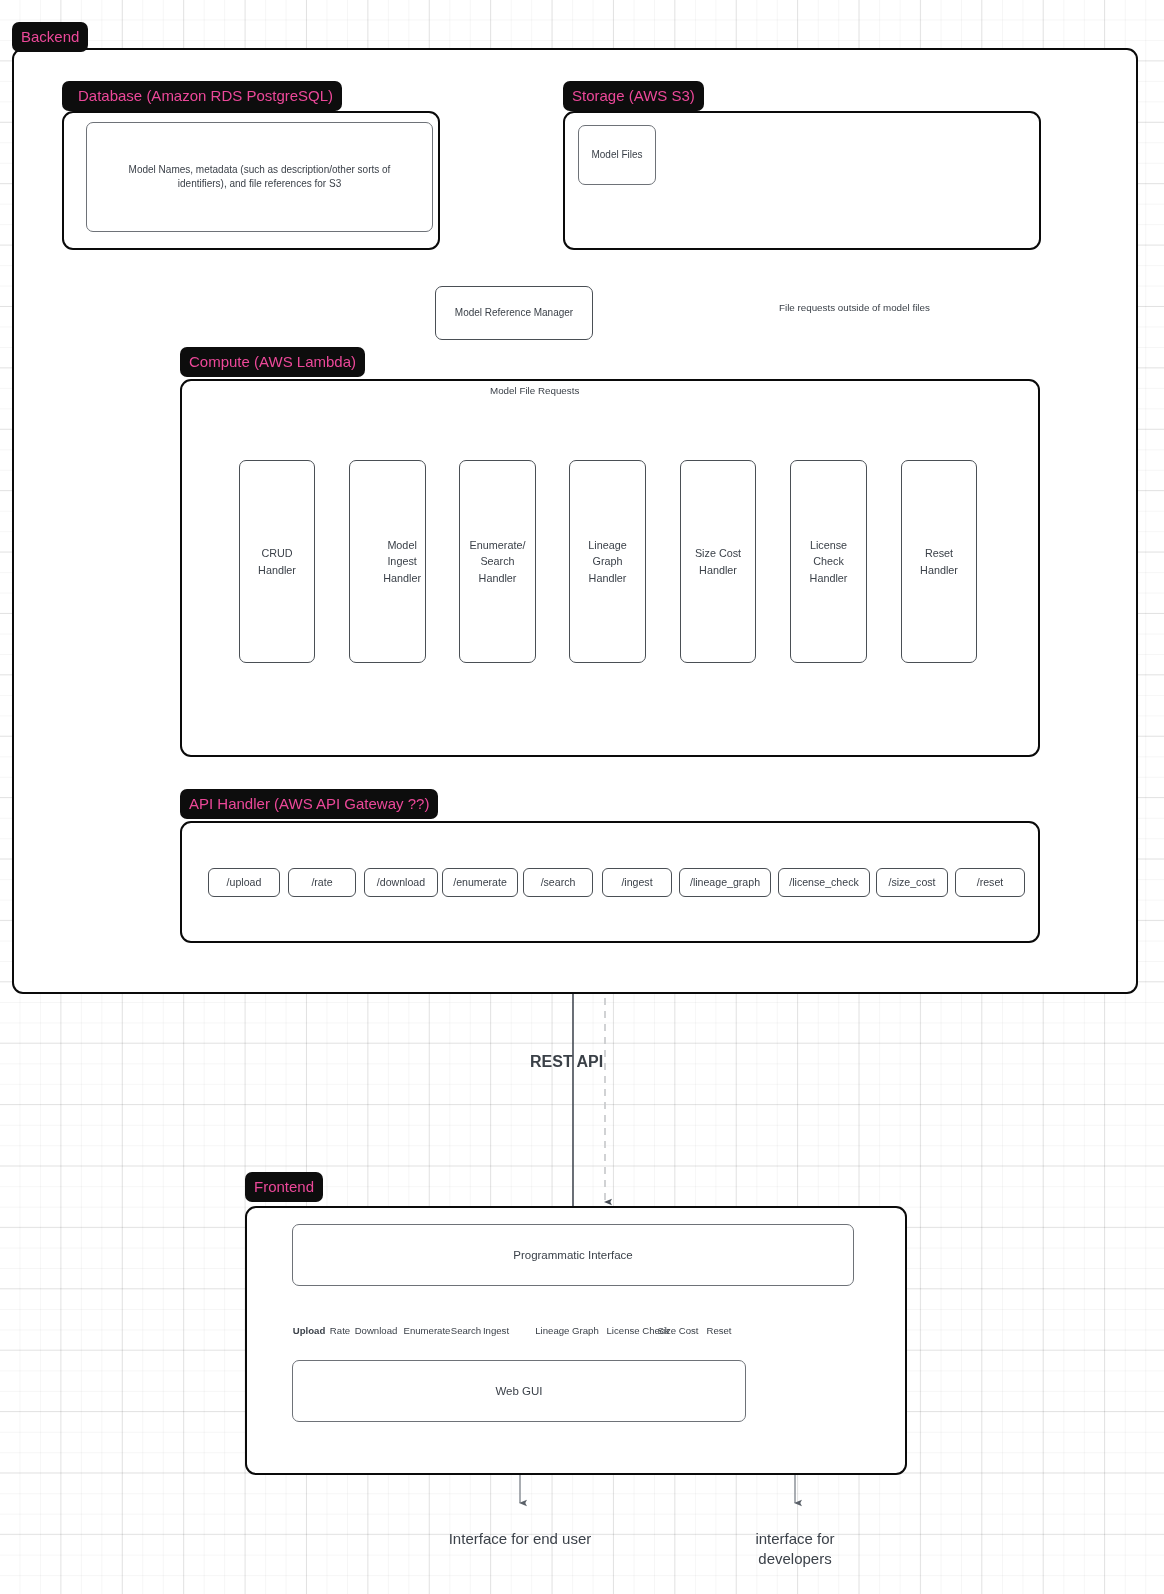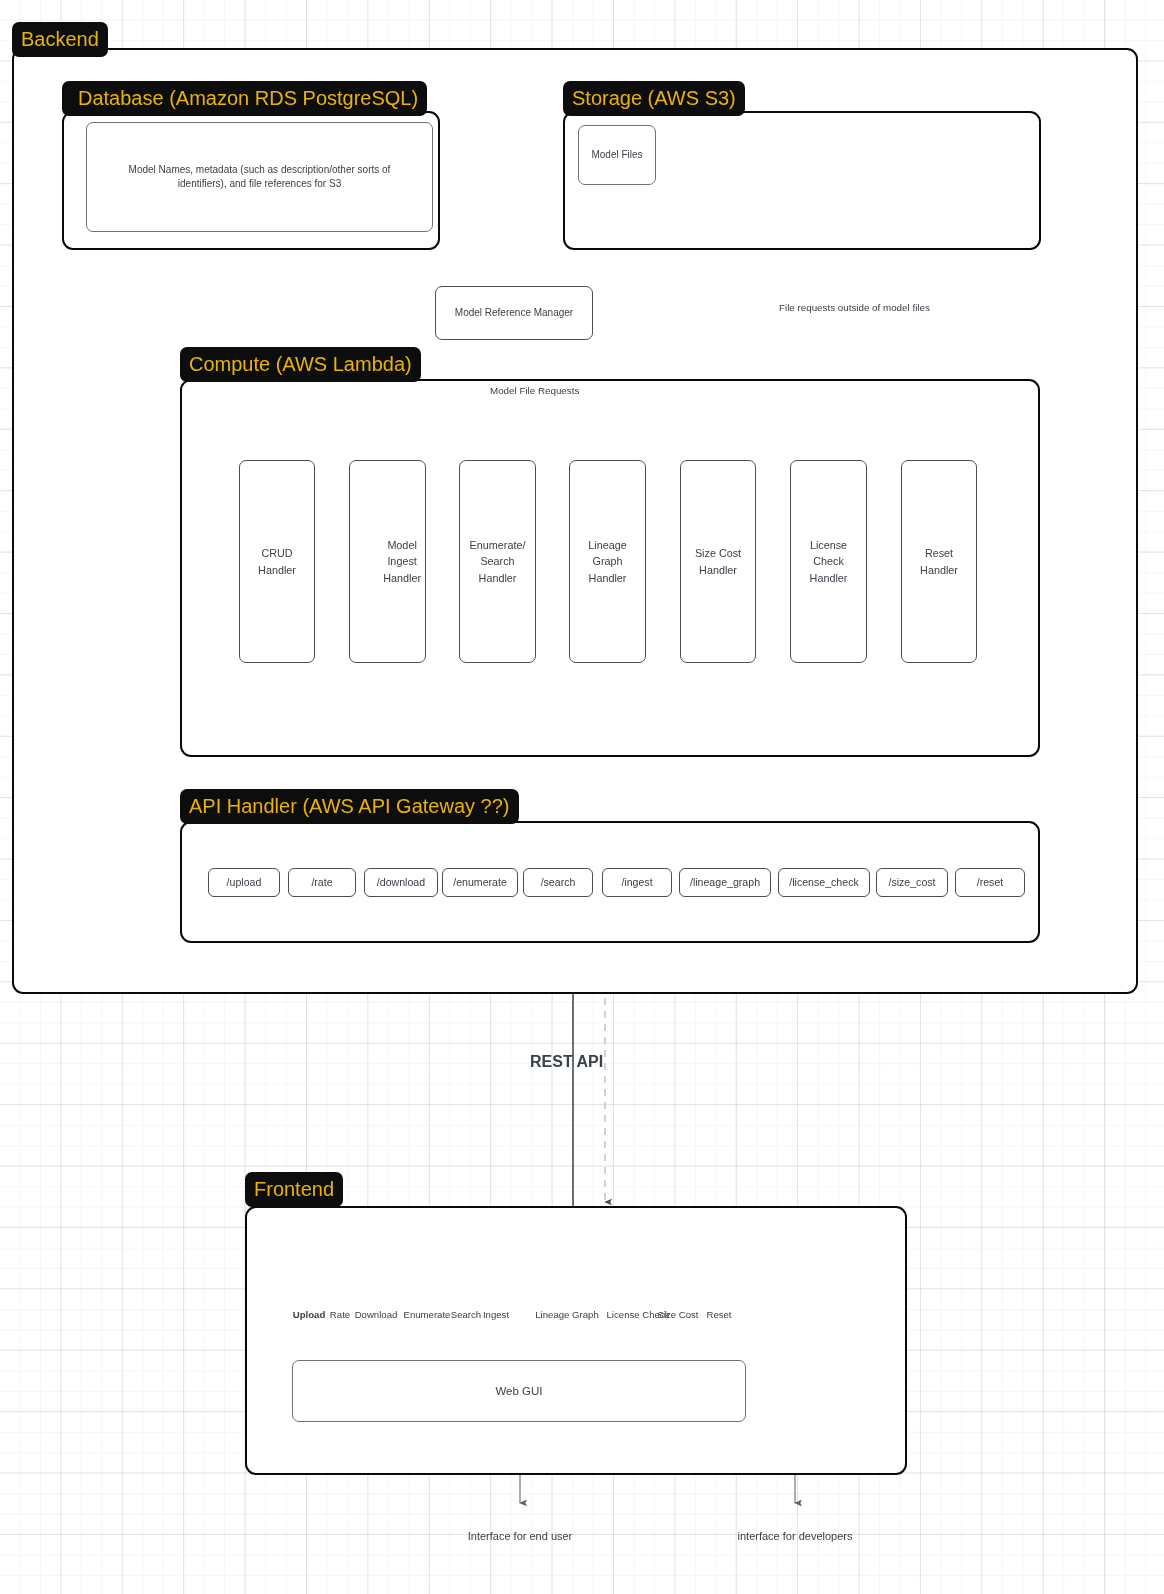--- a/index.html
+++ b/index.html
@@ -13,39 +13,39 @@
       linear-gradient(to bottom, rgba(0,0,0,0.035) 1px, transparent 1px);
     background-size:61.4px 61.4px, 61.4px 61.4px, 20.47px 20.47px, 20.47px 20.47px;
     background-position:-1px -1px,-1px -1px,-1px -1px,-1px -1px;
     font-family:"Liberation Sans", sans-serif;
     color:#3b4149;
   }
   #canvas{position:absolute;inset:0;}
   svg.layer{position:absolute;left:0;top:0;width:1164px;height:1594px;overflow:visible;pointer-events:none;}
 
   .tag{
-    position:absolute;background:#0d0d0d;color:#eab308;border-radius:7px;
-    font-size:20px;line-height:1;padding:7px 9px 8px 9px;white-space:nowrap;z-index:6;
+    position:absolute;background:#0d0d0d;color:#ec4899;border-radius:7px;
+    font-size:15px;line-height:1;padding:7px 9px 8px 9px;white-space:nowrap;z-index:6;
   }
   .grp{
     position:absolute;background:#fff;border:2.6px solid #0a0a0a;border-radius:11px;z-index:2;
   }
   .node{
     position:absolute;background:#fff;border:1.7px solid #6e7278;border-radius:7px;
     display:flex;align-items:center;justify-content:center;text-align:center;
     font-size:10px;line-height:1.45;z-index:4;box-sizing:border-box;padding:4px;
   }
   .node.dark{border-color:#4a4f55;}
   .handler{font-size:10.8px;line-height:1.5;}
   .endpoint{font-size:10.6px;border-radius:6px;border-color:#54595f;}
-  .elabel{position:absolute;font-size:9.6px;z-index:7;white-space:nowrap;color:#3b4149;}
+  .elabel{position:absolute;font-size:9.6px;z-index:7;white-space:nowrap;color:#3b4149;margin-top:16px;}
   .elabel.b{font-weight:bold;}
   .restapi{position:absolute;font-size:16px;font-weight:bold;color:#3a4047;z-index:7;white-space:nowrap;}
   .arrlabel{position:absolute;font-size:9.8px;z-index:7;white-space:nowrap;text-align:center;}
-  .bottomlabel{position:absolute;font-size:11px;z-index:7;text-align:center;line-height:1.35;}
+  .bottomlabel{position:absolute;font-size:15px;z-index:7;text-align:center;line-height:1.35;}
 </style>
 </head>
 <body>
 
 <div id="canvas">
 
   <div class="grp" style="left:12px;top:48px;width:1122px;height:942px;"></div>
 
   <div class="grp" style="left:62px;top:111px;width:374px;height:135px;"></div>
 
@@ -236,20 +236,23 @@
         <span>/license_check</span>
       </div>
       <div class="node dark endpoint" style="left: 876px; top: 868px; width: 72px; height: 29px;">
         <span>/size_cost</span>
       </div>
       <div class="node dark endpoint" style="left: 955px; top: 868px; width: 70px; height: 29px;">
         <span>/reset</span>
       </div>
     </div>
 
+  <div class="node" style="left:292px;top:1224px;width:562px;height:62px;font-size:11.5px;">
+    <span>Programmatic Interface</span>
+  </div>
 
   <div class="node" style="left:292px;top:1360px;width:454px;height:62px;font-size:11.5px;">
     <span>Web GUI</span>
   </div>
 
   <div id="action-labels">
       <div class="elabel b" style="left: 309px; top: 1309px; transform: translateX(-50%);">Upload</div>
       <div class="elabel" style="left: 340px; top: 1309px; transform: translateX(-50%);">Rate</div>
       <div class="elabel" style="left: 376px; top: 1309px; transform: translateX(-50%);">Download</div>
       <div class="elabel" style="left: 427px; top: 1309px; transform: translateX(-50%);">Enumerate</div>

